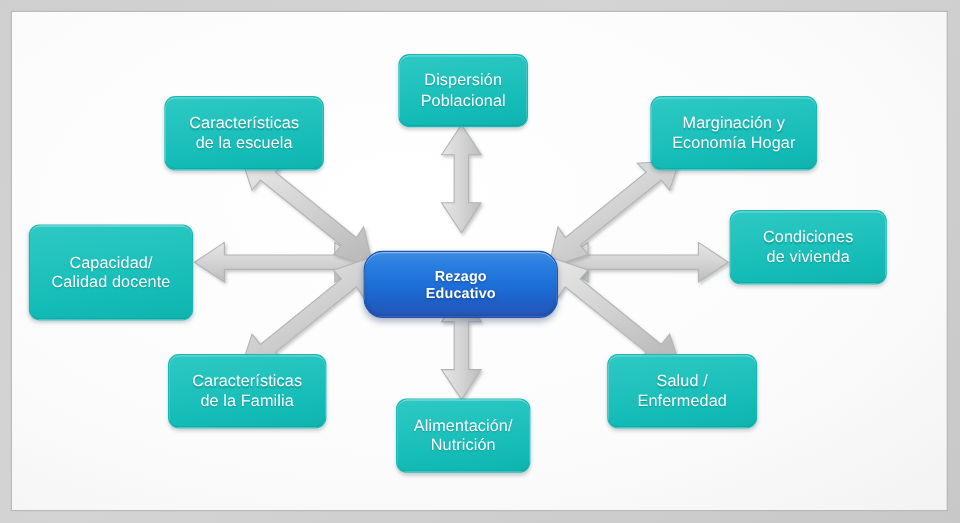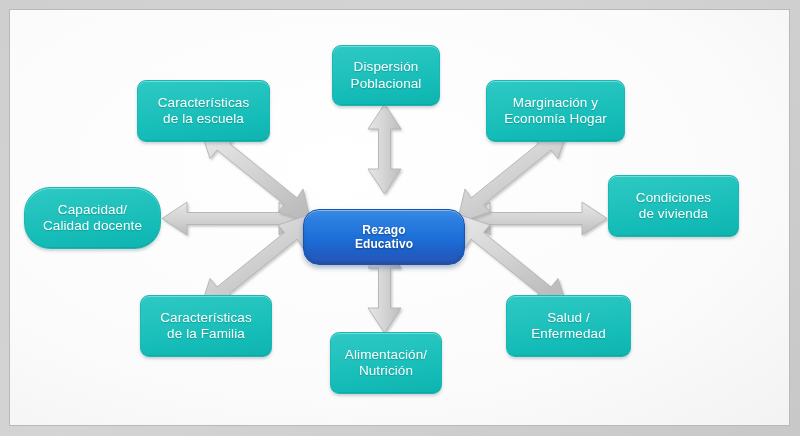--- a/index.html
+++ b/index.html
@@ -155,26 +155,26 @@
     <div class="node satellite" style="left:322px; top:35px; width:108px; height:61px;text-align:center;">
       <span class="label">Dispersión
 Poblacional</span>
     </div>
 
     <div class="node satellite" style="left:127px; top:70px; width:133px; height:62px;">
       <span class="label">Características
 de la escuela</span>
     </div>
 
-    <div class="node satellite" style="left:476px; top:70px; width:139px; height:62px;">
+    <div class="node satellite" style="left:532px; top:70px; width:139px; height:62px;">
       <span class="label">Marginación y
 Economía Hogar</span>
     </div>
 
-    <div class="node satellite" style="left:14px; top:177px; width:137px; height:62px;border-radius:26px;">
+    <div class="node satellite" style="left:14px; top:177px; width:137px; height:80px;">
       <span class="label">Capacidad/
 Calidad docente</span>
     </div>
 
     <div class="node satellite" style="left:598px; top:165px; width:131px; height:62px;">
       <span class="label">Condiciones
 de vivienda</span>
     </div>
 
     <div class="node satellite" style="left:130px; top:285px; width:132px; height:62px;">

